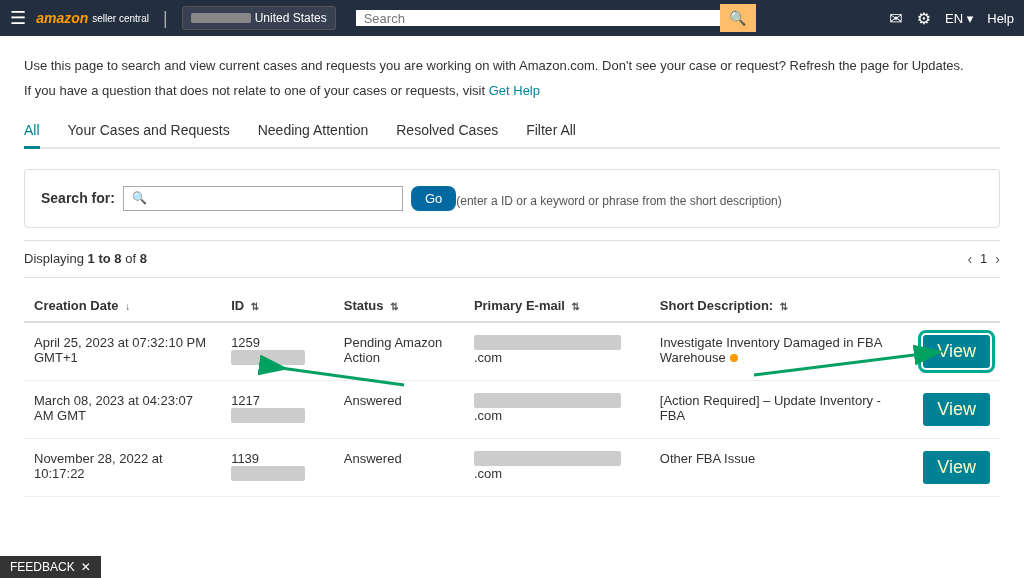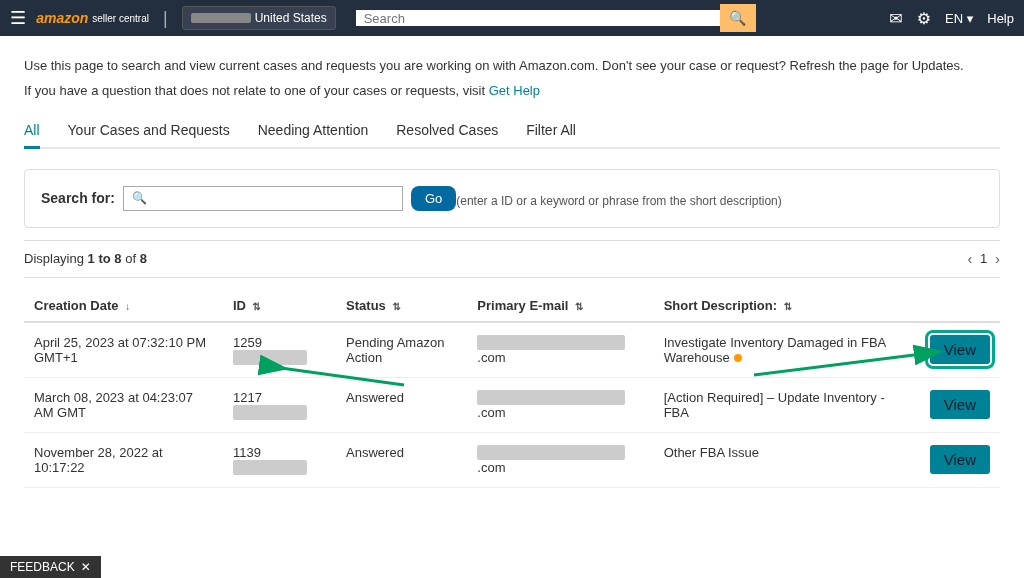--- a/index.html
+++ b/index.html
@@ -149,24 +149,24 @@
     }
     .sort-icon { font-size: 10px; color: #555; margin-left: 3px; }
     .cases-table td {
       padding: 12px 10px;
       vertical-align: top;
       font-size: 13px;
       border-bottom: 1px solid #eee;
     }
     .view-btn {
       background: #008296;
-      color: #0f172a;
+      color: #fef9c3;
       border: none;
       padding: 6px 14px;
-      font-size: 15px;
+      font-size: 18px;
       cursor: pointer;
       border-radius: 3px;
       white-space: nowrap;
     }
     .view-btn.highlighted {
       outline: 3px solid #00a88f;
       outline-offset: 2px;
     }
     .orange-dot {
       display: inline-block;

